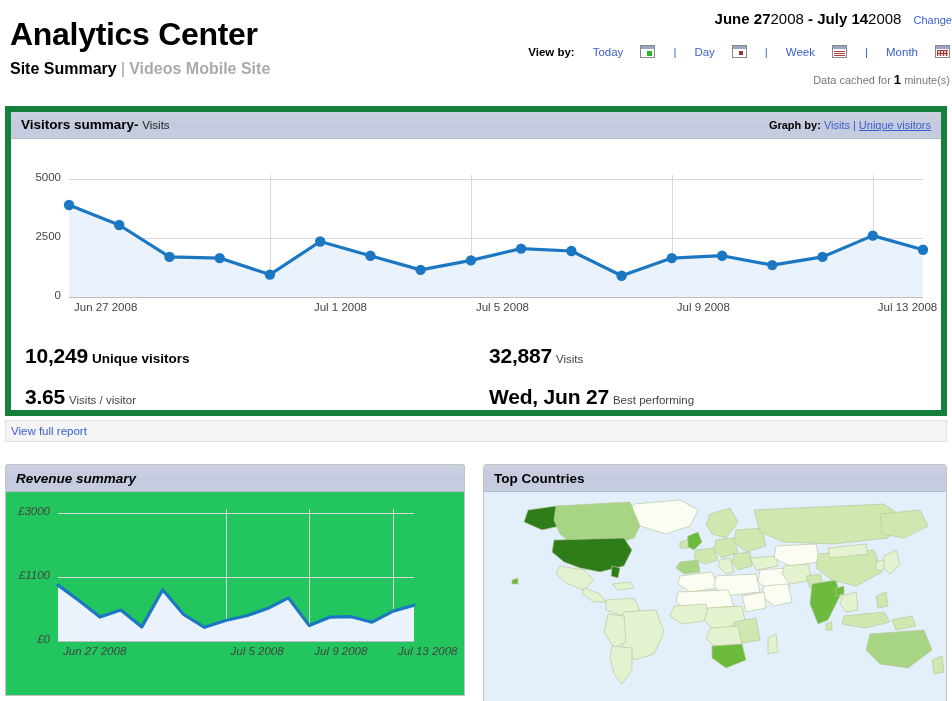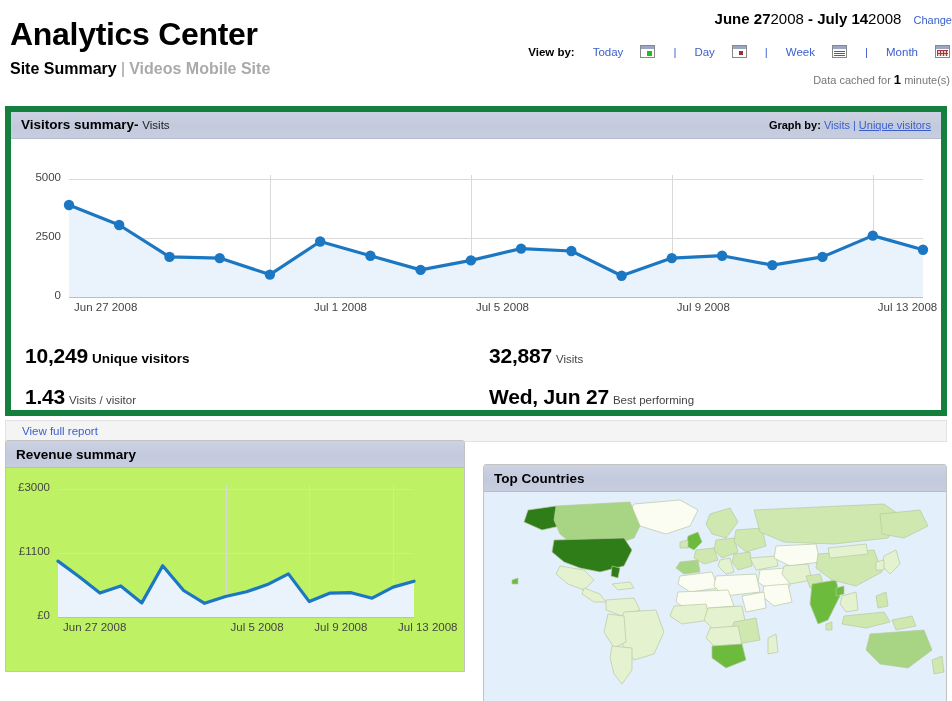--- a/index.html
+++ b/index.html
@@ -109,29 +109,30 @@
   .stat {
     position: absolute; white-space: nowrap;
   }
   .stat .num { font-size: 21px; font-weight: bold; color: #000; letter-spacing: -0.2px; }
   .stat .lbl-bold { font-size: 13.5px; font-weight: bold; color: #000; margin-left: 4px; }
   .stat .lbl-gray { font-size: 11.5px; color: #444; margin-left: 4px; }
 
   .fullreport {
     position: absolute; left: 5px; top: 420px; width: 942px; height: 22px;
     background: #f4f4f4; border: 1px solid #e2e2e2;
-    display: flex; align-items: center; padding-left: 16px;
+    display: flex; align-items: center; padding-left: 5px;
   }
   .fullreport a { color: #3a5fcd; font-size: 11.5px; text-decoration: none; }
 
   
   .rev-panel {
-    position: absolute; left: 5px; top: 440px; width: 460px; height: 232px;
-    border: 1px solid #c3c3c3; border-radius: 3px 3px 0 0; background: #bef264;
+    position: absolute; left: 5px; top: 464px; width: 460px; height: 232px;
+    border: 1px solid #c3c3c3; border-radius: 3px 3px 0 0; background: #22c55e;
     overflow: hidden;
+    font-style: italic;
   }
   .tc-panel {
     position: absolute; left: 483px; top: 464px; width: 464px; height: 256px;
     border: 1px solid #c3c3c3; border-radius: 3px 3px 0 0; background: #fff;
     overflow: hidden;
   }
   .map-area {
     position: absolute; left: 0; top: 27px; right: 0; bottom: 0;
     background: #e3f0fb;
   }
@@ -256,21 +257,21 @@
         </div>
 
       <div class="stats">
         <div class="stat" style="left:14px; top:0px;">
           <span class="num">10,249</span><span class="lbl-bold">Unique visitors</span>
         </div>
         <div class="stat" style="left:478px; top:0px;">
           <span class="num">32,887</span><span class="lbl-gray">Visits</span>
         </div>
         <div class="stat" style="left:14px; top:41px;">
-          <span class="num">1.43</span><span class="lbl-gray">Visits / visitor</span>
+          <span class="num">3.65</span><span class="lbl-gray">Visits / visitor</span>
         </div>
         <div class="stat" style="left:478px; top:41px;">
           <span class="num">Wed, Jun 27</span><span class="lbl-gray">Best performing</span>
         </div>
       </div>
     </div>
   </div>
 
   <div class="fullreport">
     <a href="#">View full report</a>

